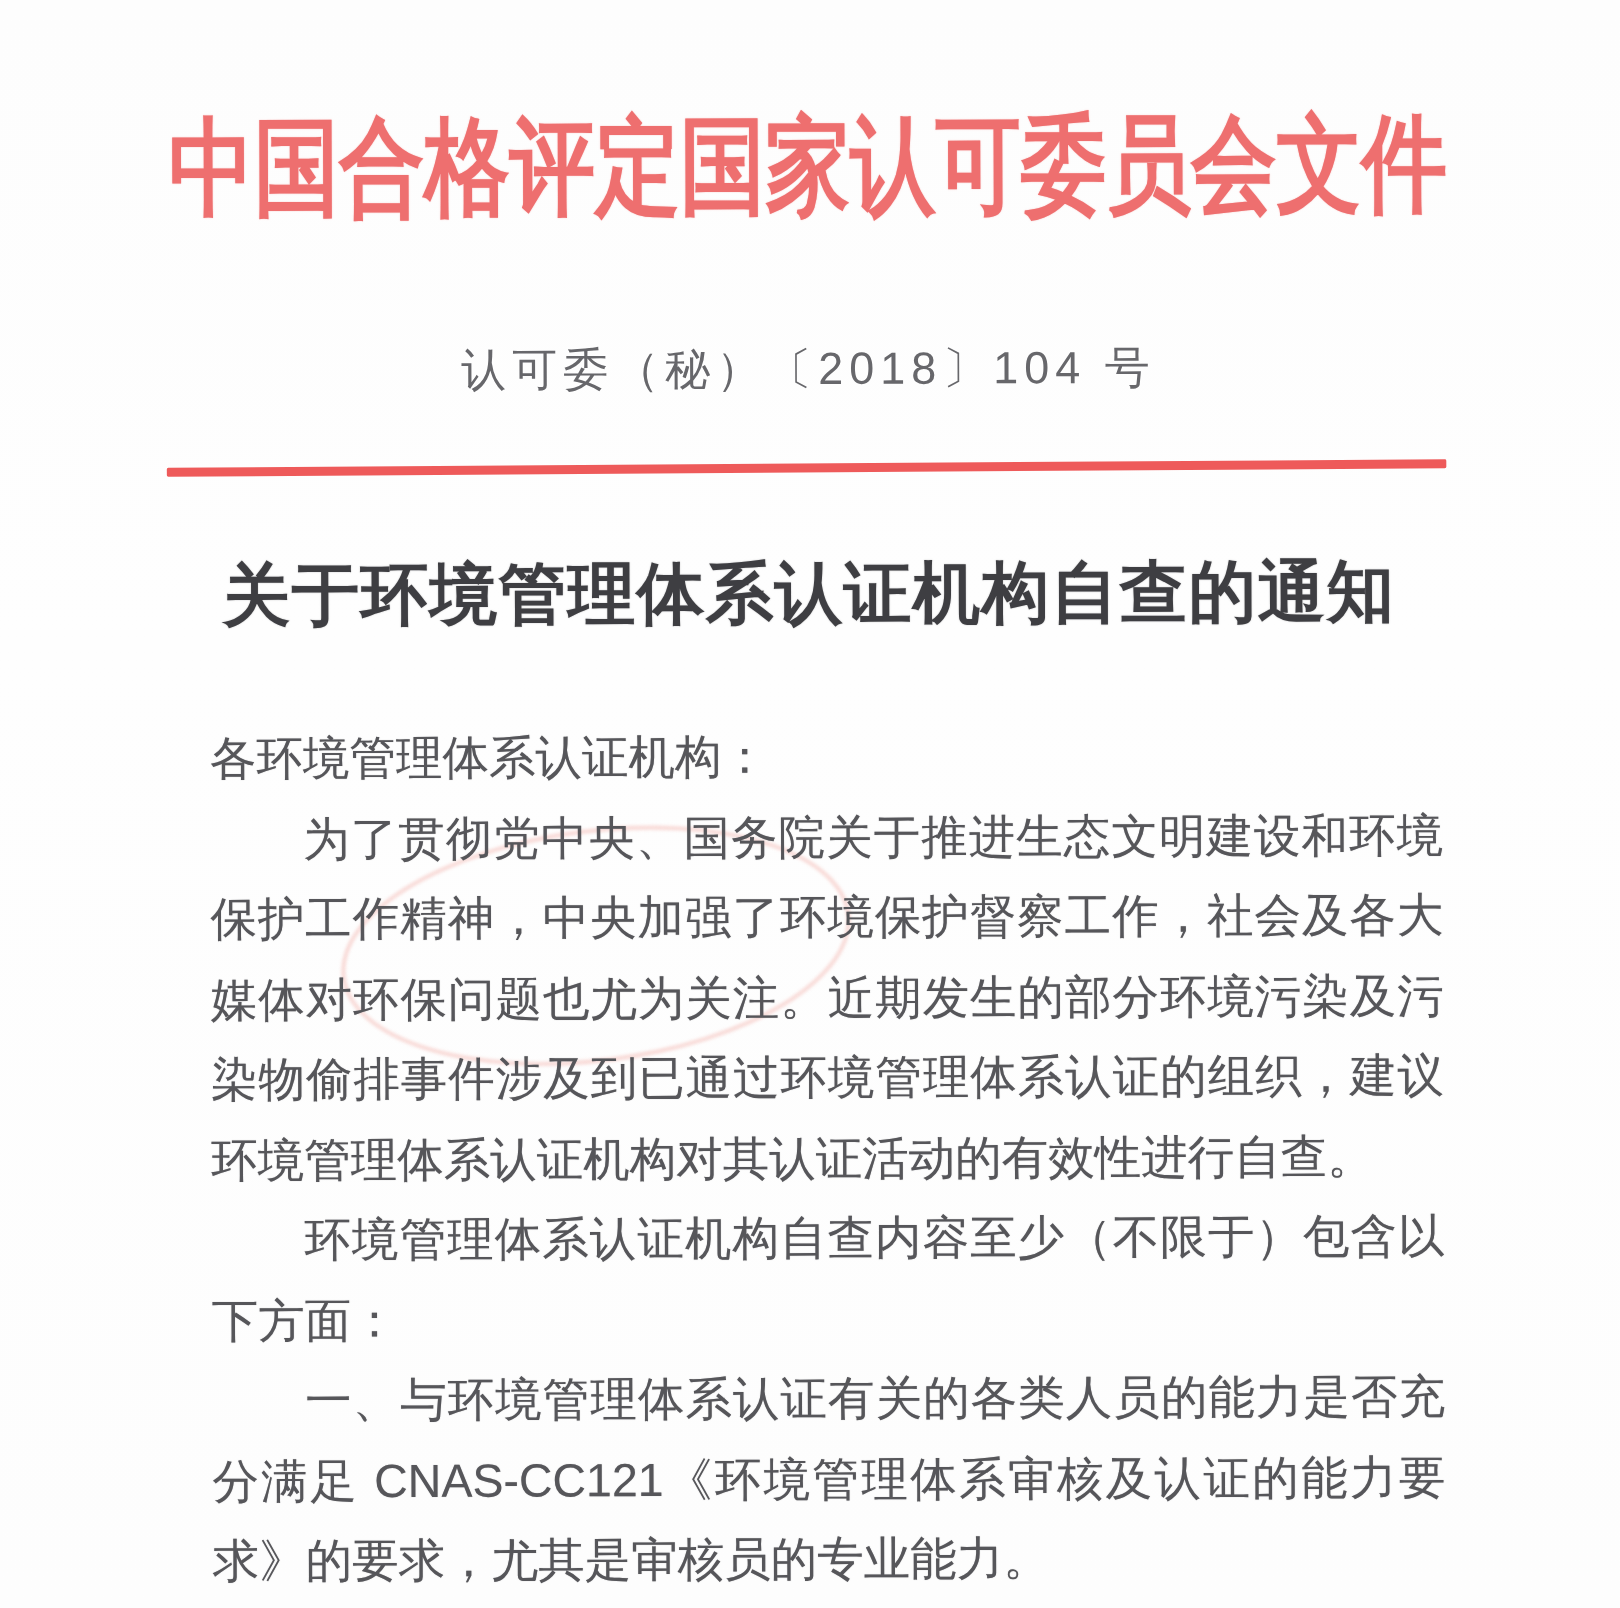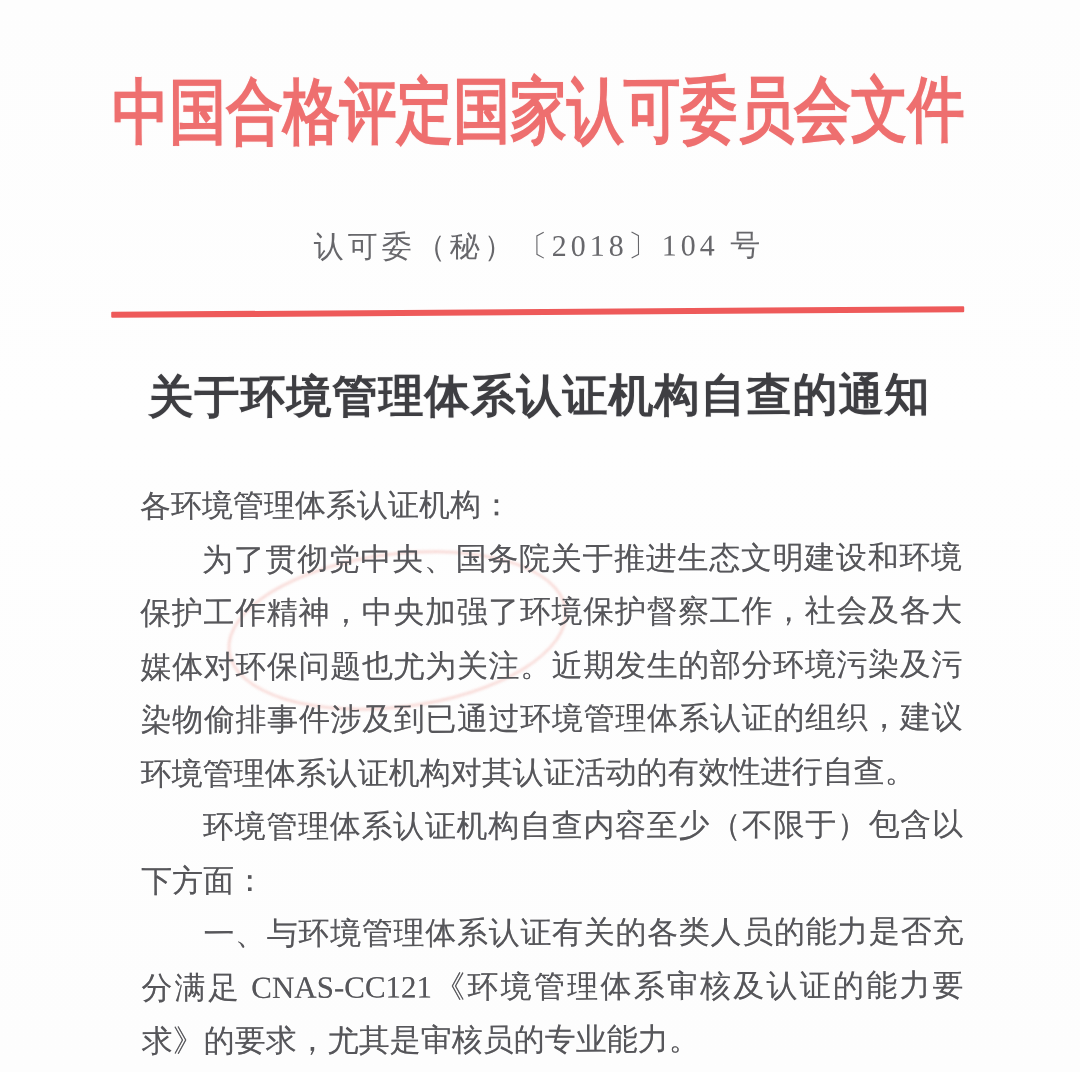--- a/index.html
+++ b/index.html
@@ -4,21 +4,21 @@
 <style>
   * { margin: 0; padding: 0; box-sizing: border-box; }
   html, body { background: #ffffff; }
   .page {
     position: relative;
     width: 1080px;
     height: 1072px;
     margin: 0 auto;
     background: linear-gradient(180deg, #fdfdfd 0%, #fefefe 40%, #fdfdfd 100%);
     overflow: hidden;
-    font-family: Liberation Serif, serif;
+    font-family: Liberation Sans, sans-serif;
   }
   .tilt {
     position: absolute;
     inset: 0;
     transform: rotate(-0.2deg);
   }
   .header-title {
     position: absolute;
     top: 64px;
     left: 0;

